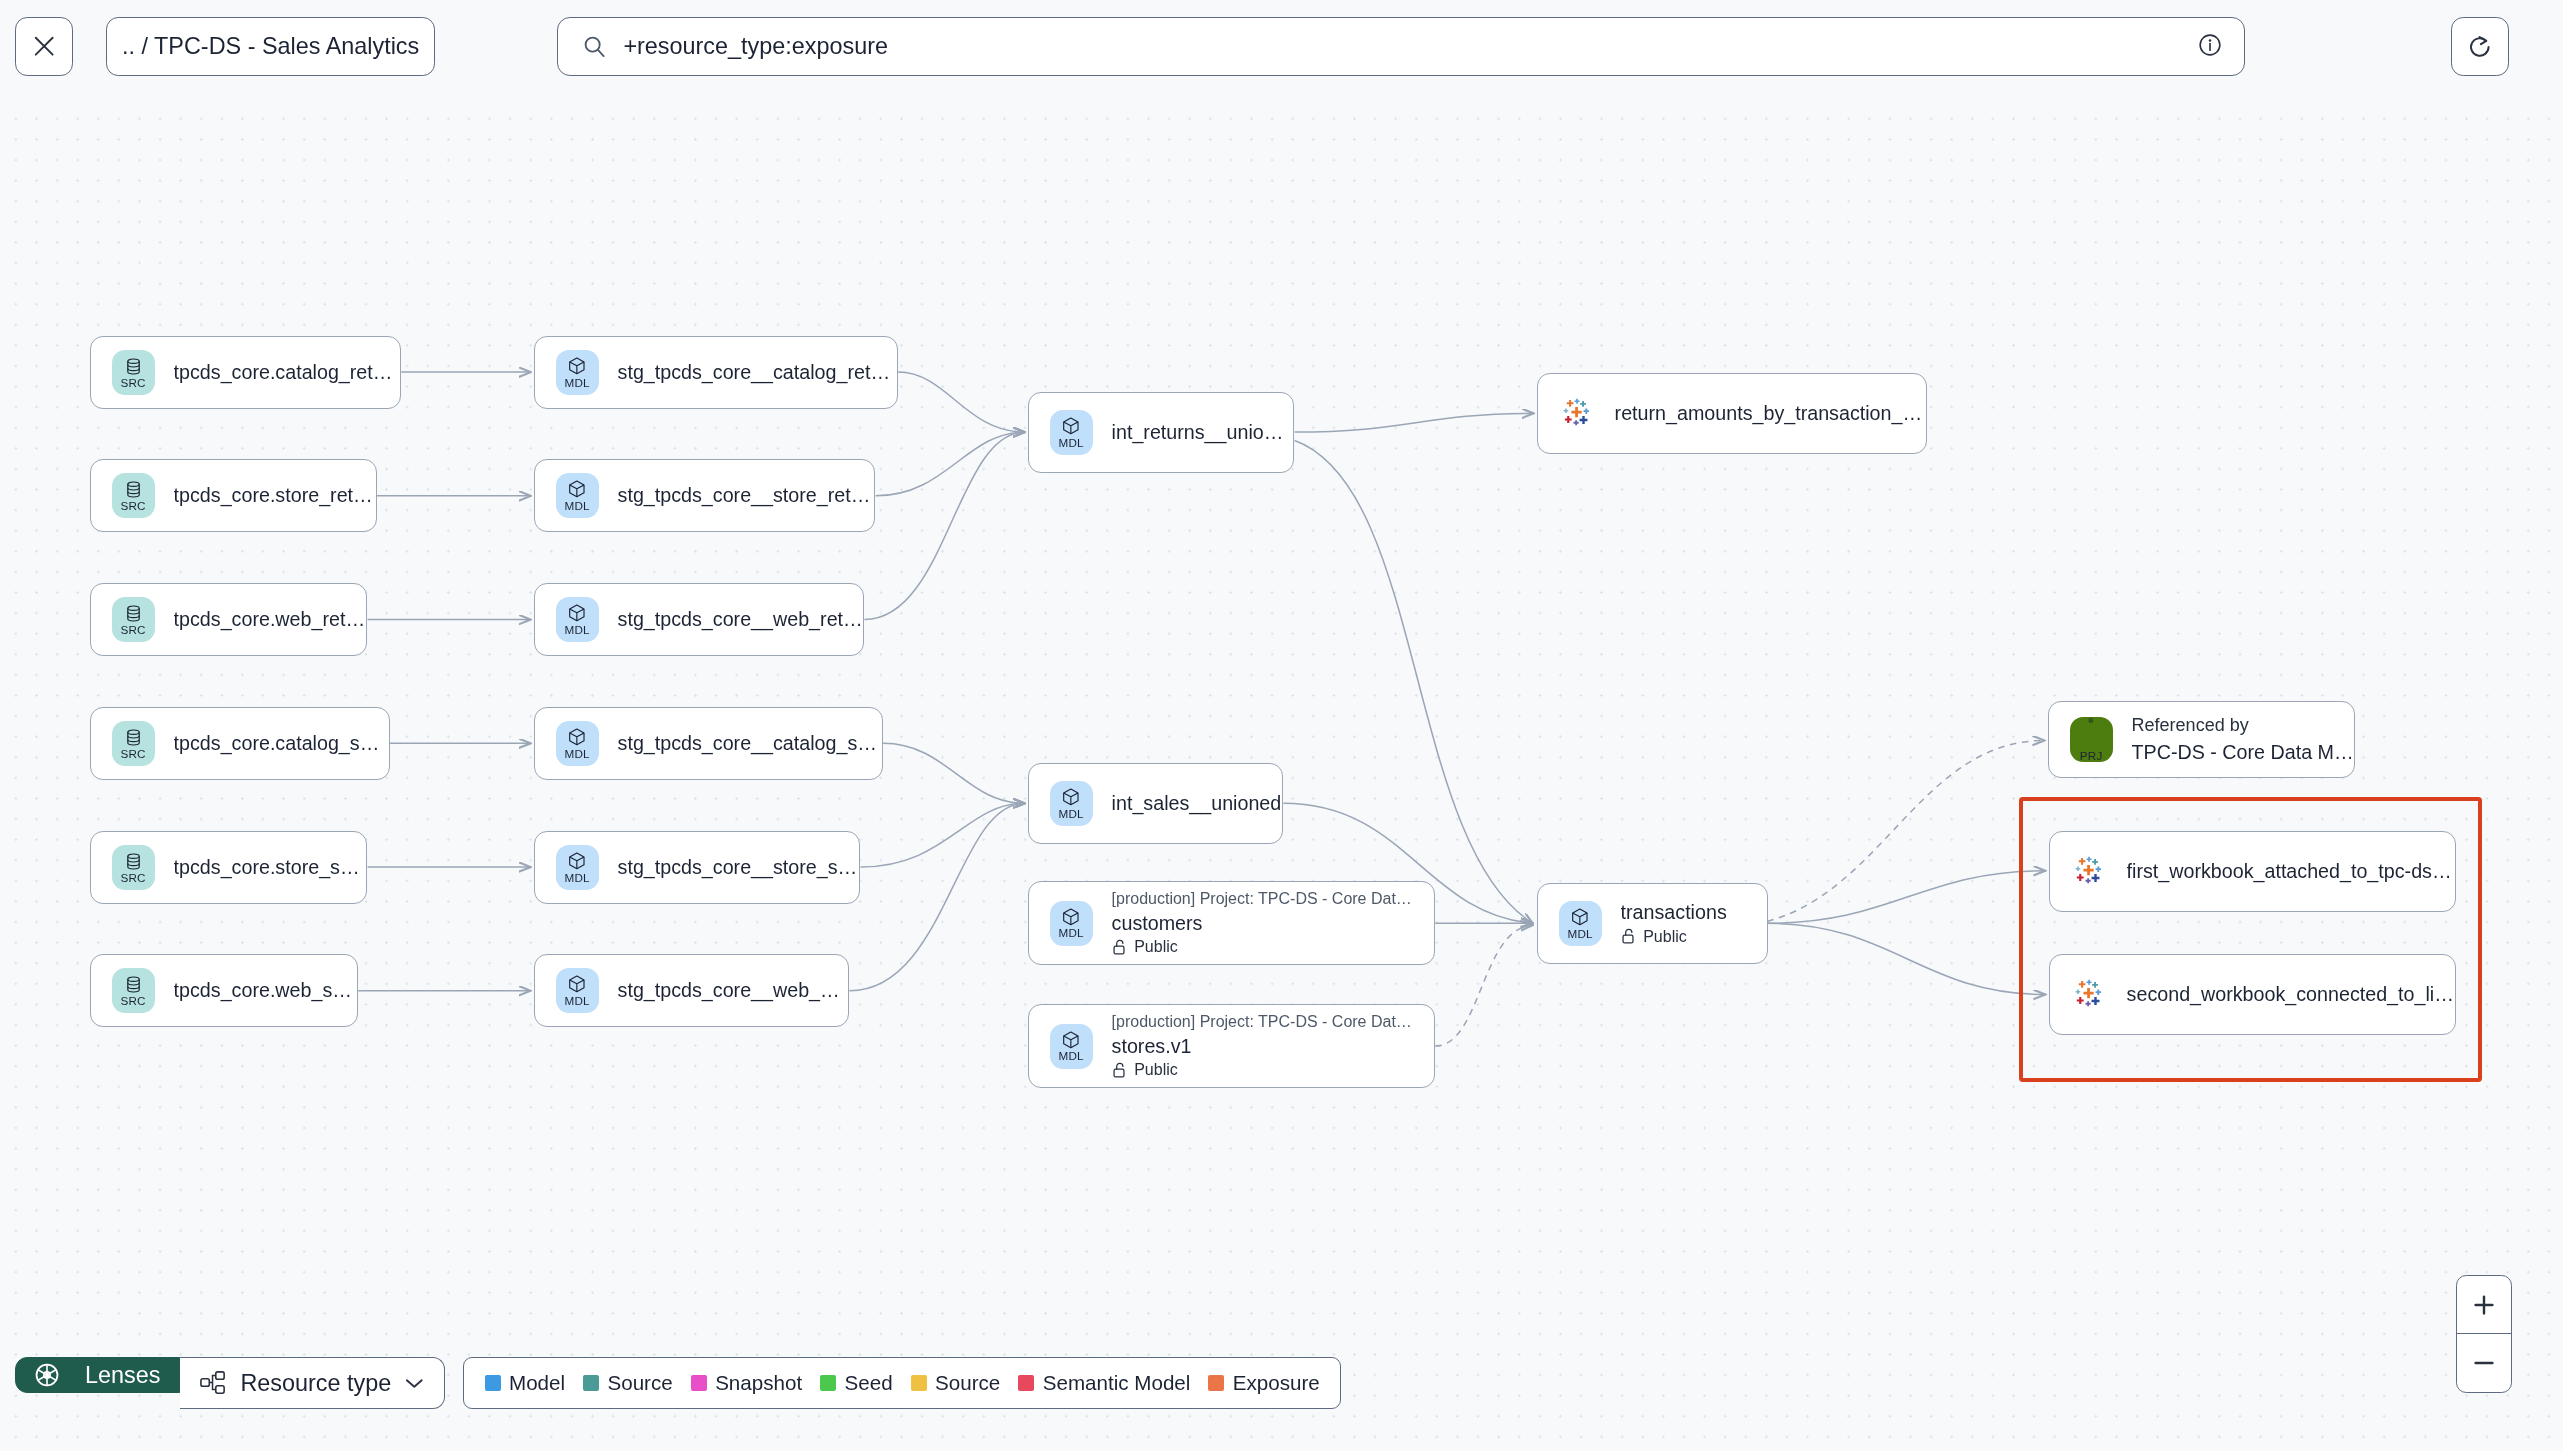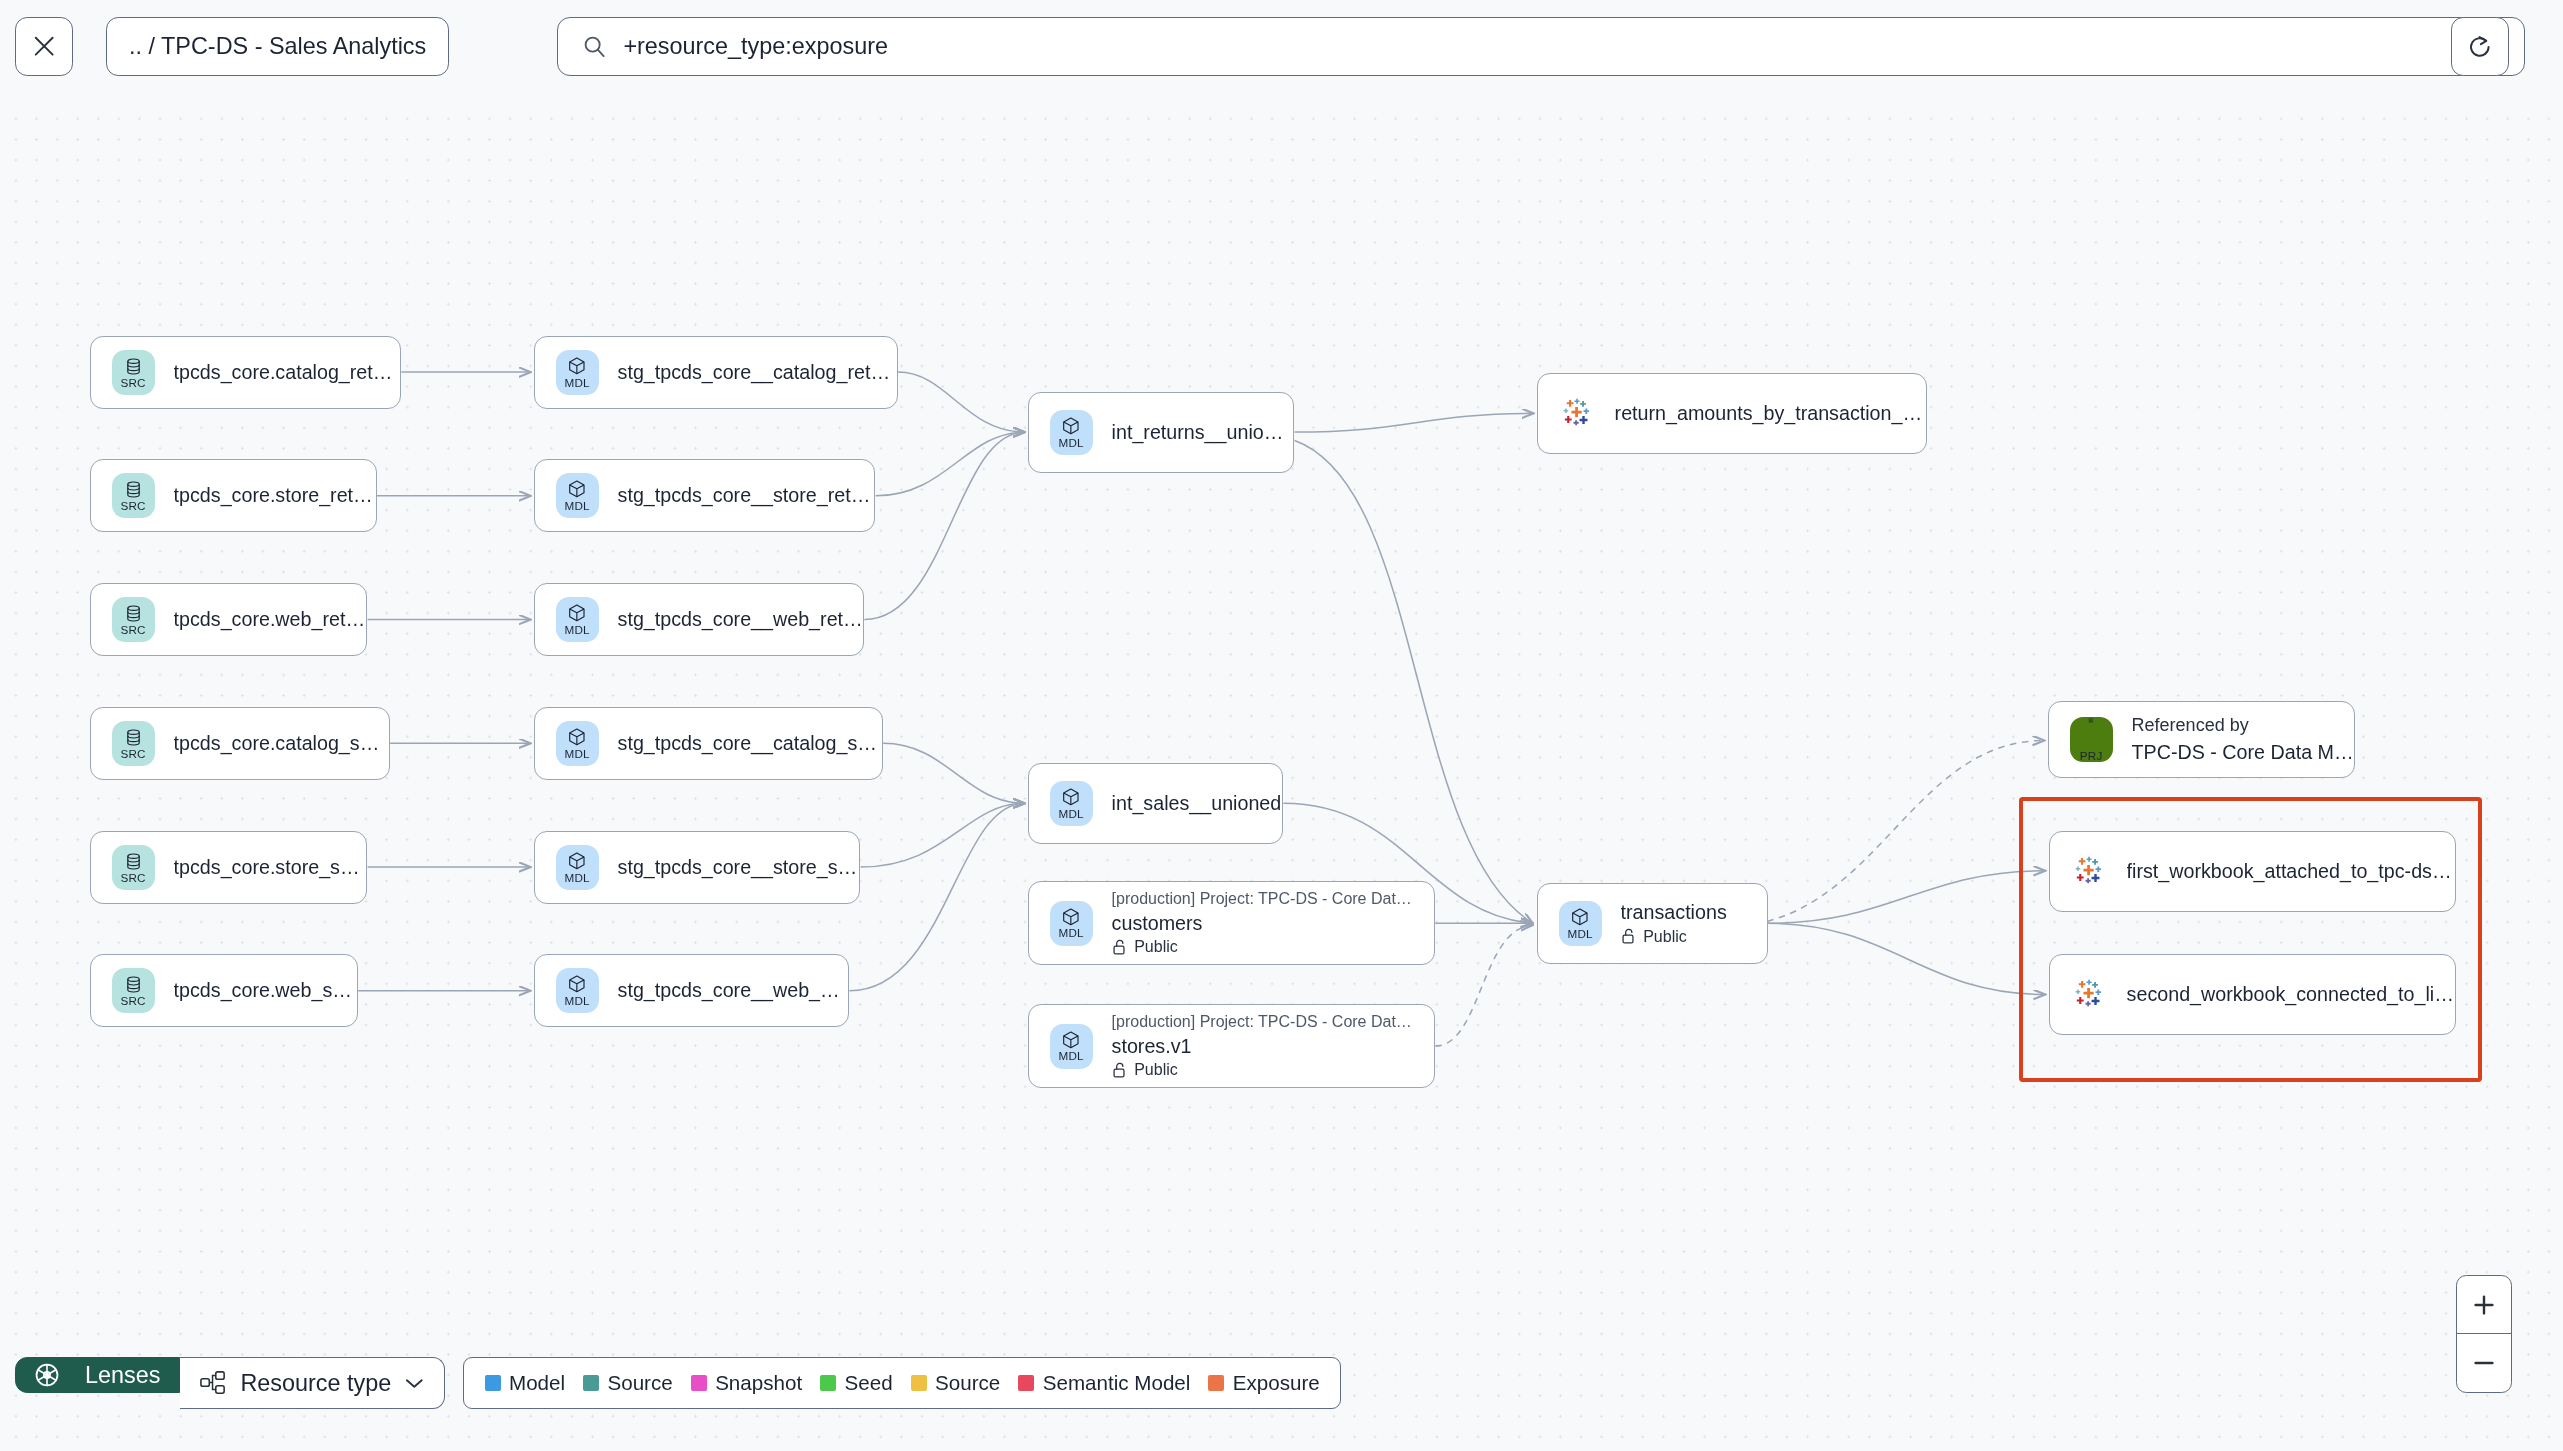--- a/index.html
+++ b/index.html
@@ -30,27 +30,27 @@
     position: absolute;
     background: #ffffff;
     border: 1.5px solid #5d6b82;
     border-radius: 12.2px;
     display: flex; align-items: center; justify-content: center;
     cursor: pointer;
   }
   #close-btn { left: 15px; top: 17px; width: 58px; height: 59px; }
   #breadcrumb-btn {
     left: 106px; top: 17px; height: 59px;
-    padding: 0 22px;
+    padding: 0 15px;
     font-size: 23.4px; color: #1c2434;
     white-space: nowrap;
     justify-content: flex-start;
   }
   #search-bar {
-    left: 557px; top: 17px; width: 1968px; height: 59px;
+    left: 557px; top: 17px; width: 1688px; height: 59px;
     justify-content: flex-start;
     padding: 0 20.6px 0 24.4px;
     border-radius: 13px;
   }
   #search-bar .sicon { flex: 0 0 auto; display:flex; align-items:center; }
   #search-value {
     margin-left: 16px;
     font-size: 23.4px;
     color: #1c2434;
     flex: 1 1 auto;

